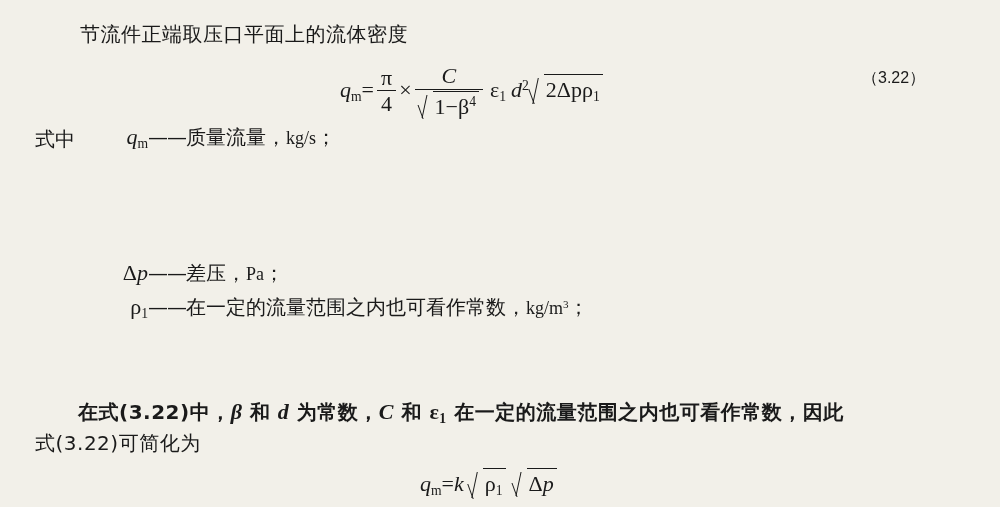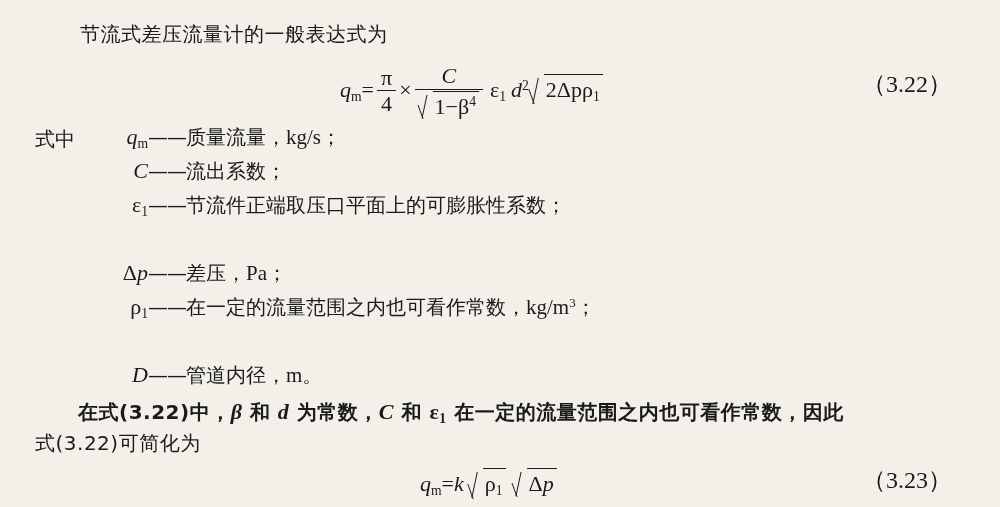--- a/index.html
+++ b/index.html
@@ -96,22 +96,22 @@
 
   
   .display-eq {
     position: absolute;
     font-size: 23px;
     white-space: nowrap;
     margin-top: 6px;
   }
   .eq-number {
     position: absolute;
-    font-family: Liberation Serif, serif;
-    font-size: 24px;
+    font-family: Liberation Sans, sans-serif;
+    font-size: 16px;
     white-space: nowrap;
   }
 
   
   .where-label {
     position: absolute;
     font-family: "DejaVu Sans", "Liberation Sans", sans-serif;
     font-size: 20px;
   }
   .def-row {
@@ -131,71 +131,61 @@
     font-size: 20px;
     letter-spacing: -1px;
   }
   .def-text {
     font-family: "DejaVu Sans", "Liberation Sans", sans-serif;
     font-size: 20px;
   }
   .unit {
     font-family: "Liberation Serif", serif;
     font-style: normal;
-    font-size: 21px;
+    font-size: 18px;
     margin-top: 23px;
   }
 </style>
 </head>
 <body>
 
 <div class="page">
 
   <div class="para cn" style="left:80px; top:20px;">
-    <span>节流式差压流量计的一般表达式为</span>
+    <span>节流件正端取压口平面上的流体密度</span>
   </div>
 
   <div class="display-eq" style="left:340px; top:58px;">
     <span class="math"><span>q</span><span class="sub">m</span></span><span class="math upright">=</span><span class="frac math upright"><span class="num">π</span><span class="den">4</span></span><span class="math upright">×</span><span class="frac"><span class="num math">C</span><span class="den"><span class="sqrt"><span class="radicand math"><span class="upright" style="font-style:normal">1−β</span><span class="sup">4</span></span></span></span></span><span class="math" style="margin-left:4px;"><span class="upright">ε</span><span class="sub">1</span></span><span class="math" style="margin-left:5px;"><span>d</span><span class="sup">2</span></span><span class="sqrt" style="margin-left:2px;"><span class="radicand math"><span class="upright" style="font-style:normal">2Δpρ</span><span class="sub">1</span></span></span>
   </div>
   <div class="eq-number" style="left:862px; top:68px;">（3.22）</div>
 
   <div class="where-label" style="left:35px; top:126px;">式中</div>
 
   <div class="def-row" style="left:110px; top:124px;">
     <span class="def-sym" style="width:38px;"><span>q</span><span class="sub">m</span></span><span class="def-dash">——</span><span class="def-text">质量流量，</span><span class="unit">kg/s</span><span class="def-text">；</span>
   </div>
 
-  <div class="def-row" style="left:110px; top:158px;">
-    <span class="def-sym" style="width:38px;"><span>C</span></span><span class="def-dash">——</span><span class="def-text">流出系数；</span>
-  </div>
 
-  <div class="def-row" style="left:110px; top:192px;">
-    <span class="def-sym" style="width:38px;"><span class="upright">ε</span><span class="sub">1</span></span><span class="def-dash">——</span><span class="def-text">节流件正端取压口平面上的可膨胀性系数；</span>
-  </div>
 
 
   <div class="def-row" style="left:107px; top:260px;">
     <span class="def-sym" style="width:41px;text-align:right;"><span class="upright">Δ</span><span>p</span></span><span class="def-dash">——</span><span class="def-text">差压，</span><span class="unit">Pa</span><span class="def-text">；</span>
   </div>
 
   <div class="def-row" style="left:110px; top:294px;">
     <span class="def-sym" style="width:38px;"><span class="upright">ρ</span><span class="sub">1</span></span><span class="def-dash">——</span><span class="def-text">在一定的流量范围之内也可看作常数，</span><span class="unit"><span>kg/m</span><span class="sup">3</span></span><span class="def-text">；</span>
   </div>
 
 
-  <div class="def-row" style="left:110px; top:362px;">
-    <span class="def-sym" style="width:38px;"><span>D</span></span><span class="def-dash">——</span><span class="def-text">管道内径，</span><span class="unit">m</span><span class="def-text">。</span>
-  </div>
 
   <div class="para" style="left:78px; top:396px;font-weight:bold;">
     <span class="cn">在式(3.22)中，</span><span class="math">β</span><span class="cn"> 和 </span><span class="math">d</span><span class="cn"> 为常数，</span><span class="math">C</span><span class="cn"> 和 </span><span class="math"><span class="upright">ε</span><span class="sub">1</span></span><span class="cn"> 在一定的流量范围之内也可看作常数，因此</span>
   </div>
   <div class="para cn" style="left:35px; top:429px;text-align:right;">
     <span>式(3.22)可简化为</span>
   </div>
 
   <div class="display-eq" style="left:420px; top:462px;">
     <span class="math"><span>q</span><span class="sub">m</span></span><span class="math upright">=</span><span class="math">k</span><span class="sqrt" style="margin-left:6px;"><span class="radicand math"><span class="upright" style="font-style:normal">ρ</span><span class="sub">1</span></span></span><span class="sqrt" style="margin-left:8px;"><span class="radicand math"><span class="upright" style="font-style:normal">Δ</span><span>p</span></span></span>
   </div>
-  <div class="eq-number" style="left:862px; top:464px;">（3.23）</div>
 
 </div>
 
 </body></html>

